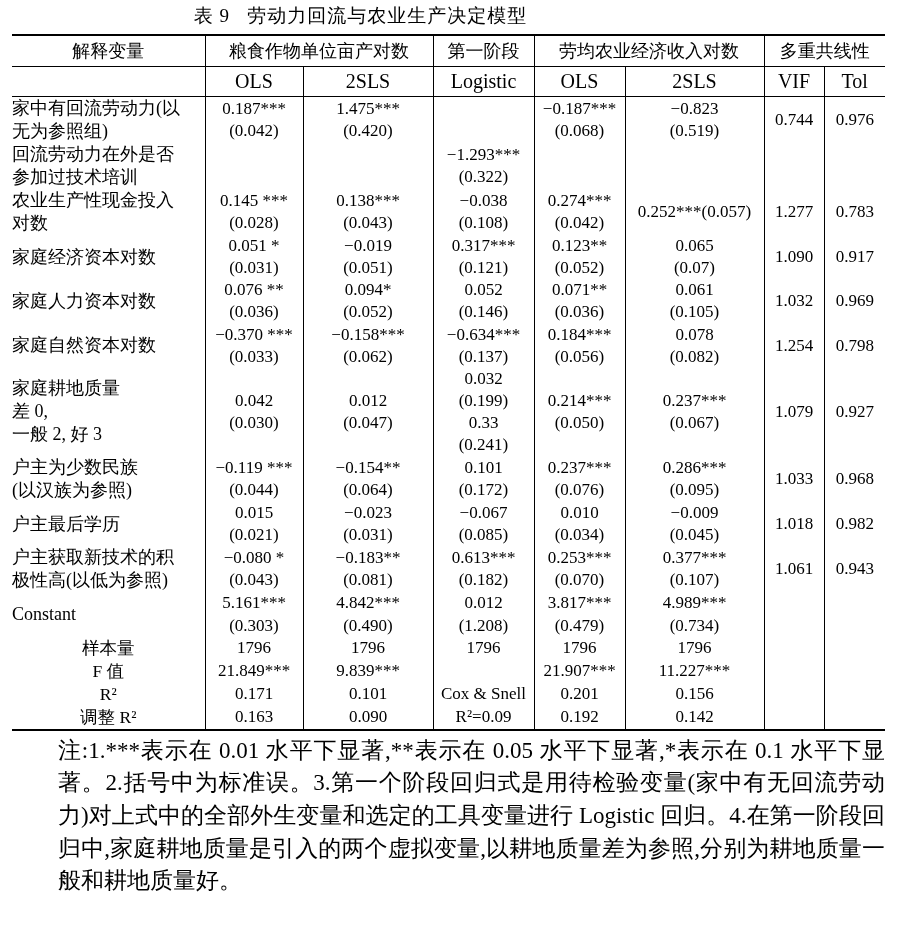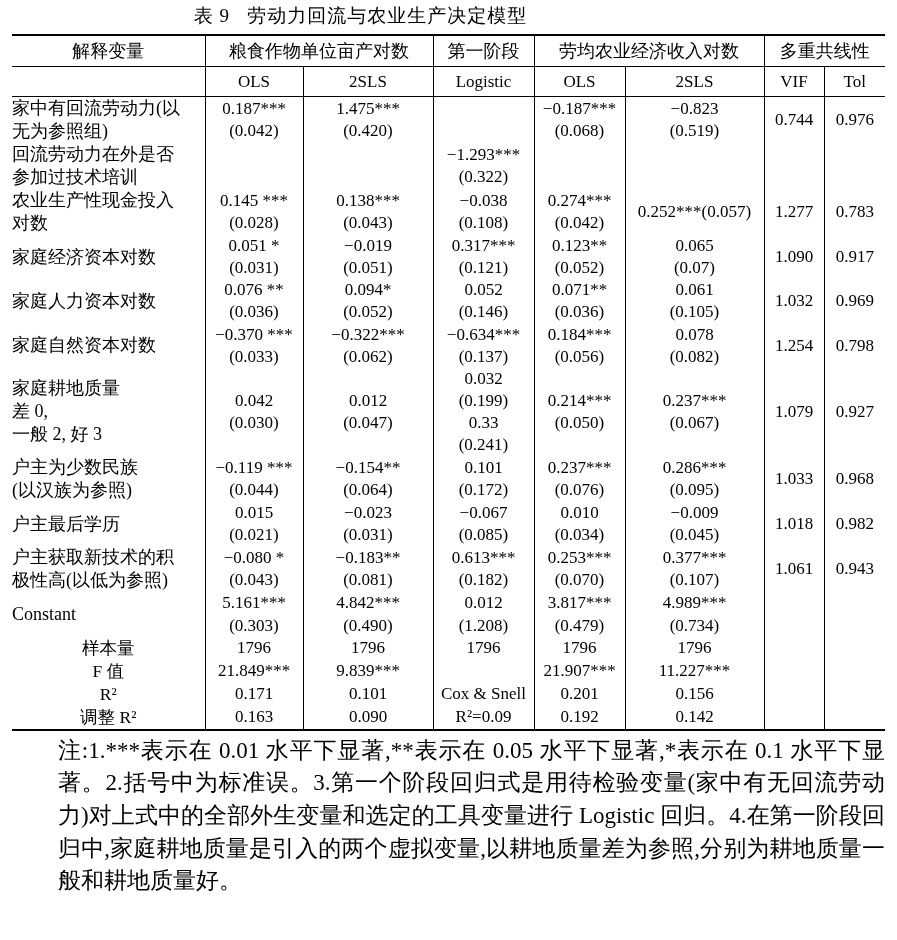--- a/index.html
+++ b/index.html
@@ -45,21 +45,21 @@
   .top-rule   { border-top: 2px solid #000 !important; }
   .bot-rule   { border-bottom: 2px solid #000 !important; margin-left: 8px; }
   .hline      { border-bottom: 1px solid #000 !important; }
   .vl         { border-left: 1px solid #000 !important; }
   .vr         { border-right: 1px solid #000 !important; }
 
   .c { text-align: center; }
   .l { text-align: left; }
 
   .hdr-top td { height: 30px; font-size: 18px; }
-  .hdr-sub td { height: 29px; font-size: 17px; }
+  .hdr-sub td { height: 29px; font-size: 20px; }
 
   .varname {
     padding-left: 8px;
     line-height: 1.28;
     font-size: 18px;
     margin-top: 12px;
   }
   .num {
     line-height: 1.3;
     font-size: 17px;
@@ -254,21 +254,21 @@
         <td class="c num">0.969</td>
       </tr>
 
       <tr class="datarow">
         <td class="l varname"><span>家庭自然资本对数</span></td>
         <td class="c num vl">
             <span class="pt">−0.370 ***</span>
             <span class="se">(0.033)</span>
           </td>
         <td class="c num vl vr">
-            <span class="pt">−0.322***</span>
+            <span class="pt">−0.158***</span>
             <span class="se">(0.062)</span>
           </td>
         <td class="c num vr">
             <span class="pt">−0.634***</span>
             <span class="se">(0.137)</span>
           </td>
         <td class="c num vr">
             <span class="pt">0.184***</span>
             <span class="se">(0.056)</span>
           </td>

